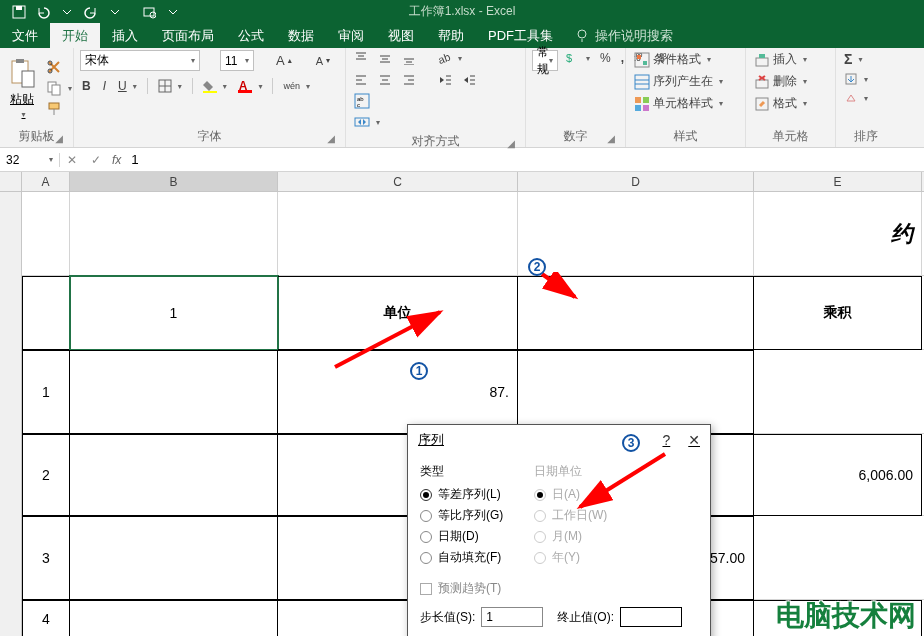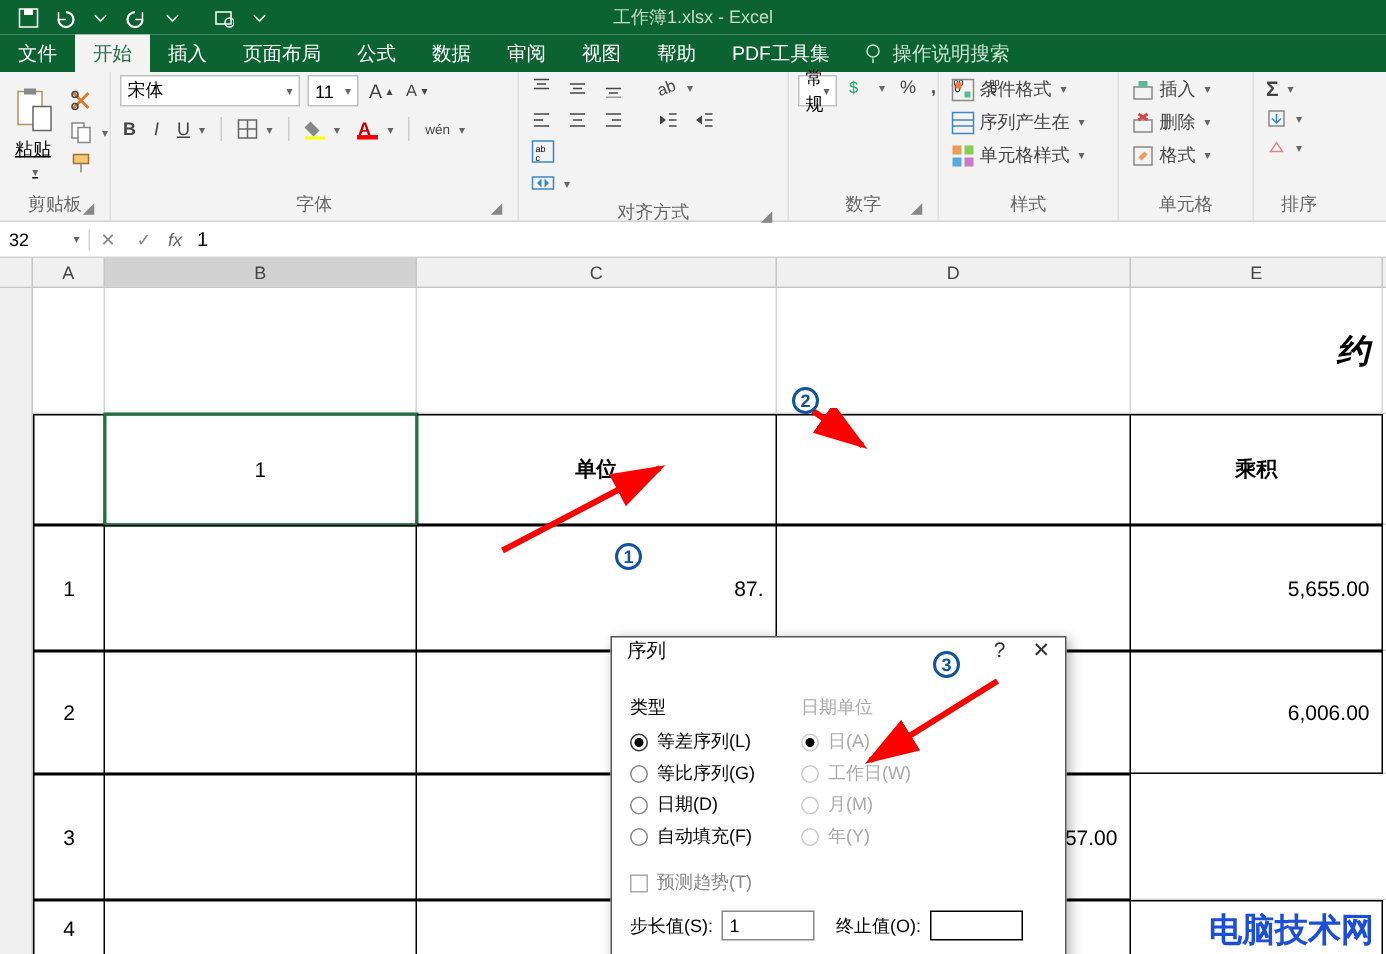--- a/index.html
+++ b/index.html
@@ -27,21 +27,21 @@
 .ribbon-small { display: flex; align-items: center; gap: 3px; padding: 1px 2px; color: #444; }
 .font-combo { border: 1px solid #c0c0c0; background: #fff; height: 21px; display: flex; align-items: center; padding: 0 4px; font-size: 12px; }
 .font-name { width: 120px; }
 .font-size { width: 34px; }
 .drop-arrow { font-size: 8px; color: #666; margin-left: 3px; }
 
 .clipboard-group .paste-btn { display: flex; flex-direction: column; align-items: center; gap: 2px; padding: 2px; text-decoration: underline; }
 .clip-side { display: flex; flex-direction: column; gap: 3px; margin-left: 2px; }
 
 .stack3 { display: flex; flex-direction: column; gap: 3px; }
-.hrow { display: flex; align-items: center; gap: 5px; }
+.hrow { display: flex; align-items: center; gap: 20px; }
 
 
 .formula-bar { height: 24px; display: flex; align-items: center; border-bottom: 1px solid #d4d4d4; background: #fff; }
 .name-box { width: 60px; border-right: 1px solid #d4d4d4; padding: 0 6px; display: flex; align-items: center; justify-content: space-between; }
 .fb-btn { width: 24px; text-align: center; color: #888; }
 .fx-label { font-style: italic; color: #666; margin: 0 4px; }
 .formula-input { border: none; outline: none; flex: 1; padding: 0 6px; }
 
 
 .sheet-area { position: relative; background: #fff; }
@@ -51,21 +51,21 @@
 .col-h.sel { background: #d2d2d2; }
 
 .grid-body { position: relative; }
 .grid-row { display: flex; border-bottom: 1px solid #d4d4d4; }
 .row-h { width: 22px; background: #f0f0f0; border-right: 1px solid #c6c6c6; display: flex; align-items: center; justify-content: center; color: #444; font-size: 11px; }
 .grid-cell { border-right: 1px solid #d4d4d4; display: flex; align-items: center; padding: 0 8px; font-size: 14px; }
 .sel-cell { outline: 2px solid #217346; outline-offset: -1px; background: #fff; }
 
 
 .dialog { position: absolute; left: 407px; top: 252px; width: 304px; background: #fff; border: 1px solid #555; box-shadow: 2px 2px 8px rgba(0,0,0,0.3); z-index: 50; }
-.dlg-title { height: 30px; display: flex; padding: 0 10px; font-size: 13px; }
+.dlg-title { height: 30px; display: flex; align-items: center; padding: 0 10px; font-size: 13px; text-decoration: underline; }
 .dlg-title .dlg-actions { margin-left: auto; display: flex; gap: 18px; font-size: 14px; color: #333; }
 .dlg-body { padding: 8px 12px 12px 12px; font-size: 12px; }
 .dlg-groups { display: flex; gap: 14px; margin-bottom: 10px; }
 .dlg-g-title { margin-bottom: 6px; }
 .dlg-radio { display: flex; align-items: center; gap: 6px; margin: 4px 0; }
 .dlg-radio.checked .rb { border: 1px solid #333; }
 .dlg-radio.checked .rb::after { content: ""; width: 6px; height: 6px; background: #000; border-radius: 50%; display: block; }
 .rb { width: 12px; height: 12px; border: 1px solid #888; border-radius: 50%; display: flex; align-items: center; justify-content: center; }
 .dlg-radio.disabled { color: #aaa; }
 .dlg-radio.disabled .rb { border-color: #ccc; }
@@ -75,21 +75,21 @@
 .cb { width: 12px; height: 12px; border: 1px solid #aaa; }
 .dlg-inputs { display: flex; align-items: center; gap: 6px; margin: 10px 0; }
 .dlg-inputs input { width: 62px; height: 20px; border: 1px solid #888; padding: 0 4px; font-size: 12px; }
 .dlg-inputs .end-in { border: 1px solid #000 !important; }
 
 
 .badge { position: absolute; width: 18px; height: 18px; border: 2px solid #1253a4; border-radius: 50%; background: #fff; color: #1253a4; font-weight: bold; display: flex; align-items: center; justify-content: center; font-size: 12px; z-index: 60; }
 .arrow-svg { position: absolute; z-index: 55; pointer-events: none; }
 .tag-overlay { position: absolute; right: 0; bottom: 0; z-index: 70; }
 .tag-box { background: #145dd1; color: #fff; font-weight: bold; font-size: 40px; padding: 6px 12px; font-style: italic; letter-spacing: 2px; }
-.tag-text { background: transparent; color: #1d4ed8; font-weight: bold; font-size: 22px; text-shadow: 1px 1px 0 #fff, -1px -1px 0 #fff, 1px -1px 0 #fff, -1px 1px 0 #fff; line-height: 1.1; padding: 4px 8px; }
+.tag-text { background: transparent; color: #15803d; font-weight: bold; font-size: 28px; text-shadow: 1px 1px 0 #fff, -1px -1px 0 #fff, 1px -1px 0 #fff, -1px 1px 0 #fff; line-height: 1.1; padding: 4px 8px; }
 .tag-url { font-family: Arial; color:#fff; font-size: 14px; font-weight: normal; font-style: normal; opacity: 0.85; }
 
 .orange-cell { background: #f59331; }
 </style>
 </head>
 <body>
 
 <div class="titlebar">
   <div class="qat">
     <div class="qat-btn">
@@ -507,21 +507,20 @@
         <div class="grid-cell" style="width: 240px; height: 74px; justify-content: center; border-top: 1px solid rgb(0, 0, 0); border-right: 1px solid rgb(0, 0, 0); border-bottom: 1px solid rgb(0, 0, 0); font-weight: bold;">单位</div>
         <div class="grid-cell" style="width: 236px; height: 74px; justify-content: center; border-top: 1px solid rgb(0, 0, 0); border-right: 1px solid rgb(0, 0, 0); border-bottom: 1px solid rgb(0, 0, 0);"></div>
         <div class="grid-cell" style="width: 168px; height: 74px; justify-content: center; border-top: 1px solid rgb(0, 0, 0); border-right: 1px solid rgb(0, 0, 0); border-bottom: 1px solid rgb(0, 0, 0); font-weight: bold;">乘积</div>
       </div>
       <div class="grid-row" style="height: 84px;">
         <div class="row-h" style="height: 84px;"></div>
         <div class="grid-cell" style="width: 48px; height: 84px; justify-content: center; border-width: 1px; border-style: solid; border-color: rgb(0, 0, 0);">1</div>
         <div class="grid-cell" style="width: 208px; height: 84px; justify-content: center; border-top: 1px solid rgb(0, 0, 0); border-right: 1px solid rgb(0, 0, 0); border-bottom: 1px solid rgb(0, 0, 0);"></div>
         <div class="grid-cell" style="width: 240px; height: 84px; justify-content: flex-end; border-top: 1px solid rgb(0, 0, 0); border-right: 1px solid rgb(0, 0, 0); border-bottom: 1px solid rgb(0, 0, 0); text-align: right;">87.</div>
         <div class="grid-cell" style="width: 236px; height: 84px; justify-content: flex-end; border-top: 1px solid rgb(0, 0, 0); border-right: 1px solid rgb(0, 0, 0); border-bottom: 1px solid rgb(0, 0, 0);"></div>
-        <div class="grid-cell" style="width: 168px; height: 84px; justify-content: flex-end; border-top: 1px solid rgb(0, 0, 0); border-right: 1px solid rgb(0, 0, 0); border-bottom: 1px solid rgb(0, 0, 0);">5,655.00</div>
       </div>
       <div class="grid-row" style="height: 82px;">
         <div class="row-h" style="height: 82px;"></div>
         <div class="grid-cell" style="width: 48px; height: 82px; justify-content: center; border-width: 1px; border-style: solid; border-color: rgb(0, 0, 0);">2</div>
         <div class="grid-cell" style="width: 208px; height: 82px; justify-content: center; border-top: 1px solid rgb(0, 0, 0); border-right: 1px solid rgb(0, 0, 0); border-bottom: 1px solid rgb(0, 0, 0);"></div>
         <div class="grid-cell" style="width: 240px; height: 82px; justify-content: flex-end; border-top: 1px solid rgb(0, 0, 0); border-right: 1px solid rgb(0, 0, 0); border-bottom: 1px solid rgb(0, 0, 0);">77.</div>
         <div class="grid-cell" style="width: 236px; height: 82px; justify-content: flex-end; border-top: 1px solid rgb(0, 0, 0); border-right: 1px solid rgb(0, 0, 0); border-bottom: 1px solid rgb(0, 0, 0);"></div>
         <div class="grid-cell" style="width: 168px; height: 82px; justify-content: flex-end; border-top: 1px solid rgb(0, 0, 0); border-right: 1px solid rgb(0, 0, 0); border-bottom: 1px solid rgb(0, 0, 0);">6,006.00</div>
       </div>
       <div class="grid-row" style="height: 84px;">

